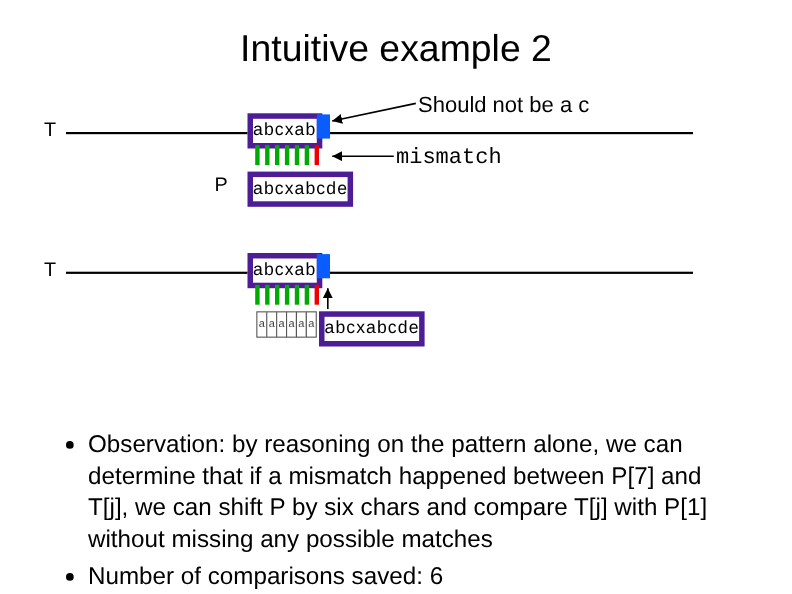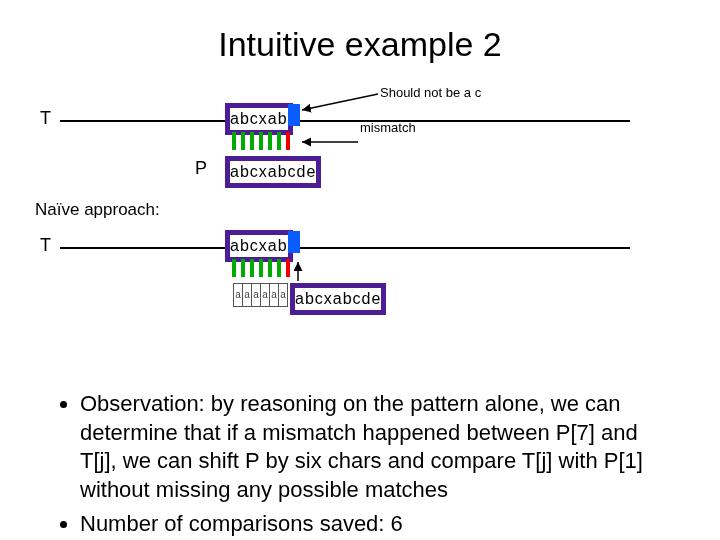--- a/index.html
+++ b/index.html
@@ -62,21 +62,21 @@
     gap: 5px;
   }
   .tick {
     width: 4px;
     height: 18px;
   }
   .tick.green { background: #0a0; }
   .tick.red   { background: #e00; }
   .anno {
     position: absolute;
-    font-size: 13px;
+    font-size: 20px;
   }
   .naive {
     position: absolute;
     font-size: 17px;
   }
   .ghost-row {
     position: absolute;
     display: flex;
   }
   .ghost {
@@ -127,34 +127,33 @@
   <div class="match-ticks" id="ticks-top" style="left:232px; top:132px;">
       <div class="tick green"></div>
       <div class="tick green"></div>
       <div class="tick green"></div>
       <div class="tick green"></div>
       <div class="tick green"></div>
       <div class="tick green"></div>
       <div class="tick red"></div>
     </div>
 
-  <div class="anno" style="left:360px; top:120px;">mismatch</div>
+  <div class="anno" style="left:360px; top:132px;font-family:Liberation Mono, monospace;">mismatch</div>
   <svg style="left:0;top:0" width="720" height="200">
     <defs>
         <marker id="ah2" markerWidth="8" markerHeight="8" refX="6" refY="3" orient="auto">
           <path d="M0,0 L6,3 L0,6 Z" fill="#000"></path>
         </marker>
       </defs>
     <line x1="358" y1="142" x2="302" y2="142" stroke="#000" stroke-width="1.5" marker-end="url(#ah2)"></line>
   </svg>
 
   <div class="p-label" style="left:195px; top:158px;">P</div>
   <div class="box" style="left:225px; top:156px;">abcxabcde</div>
 
-  <div class="naive" style="left:35px; top:200px;">Naïve approach:</div>
 
   <div class="t-label" style="left:40px; top:235px;">T</div>
   <div class="t-line" style="left:60px; top:247px; width:570px;"></div>
   <div class="box" style="left:225px; top:230px;">abcxab</div>
   <div class="bluebox" style="left:288px; top:231px;"></div>
 
   <div class="match-ticks" id="ticks-bottom" style="left:232px; top:259px;">
       <div class="tick green"></div>
       <div class="tick green"></div>
       <div class="tick green"></div>

